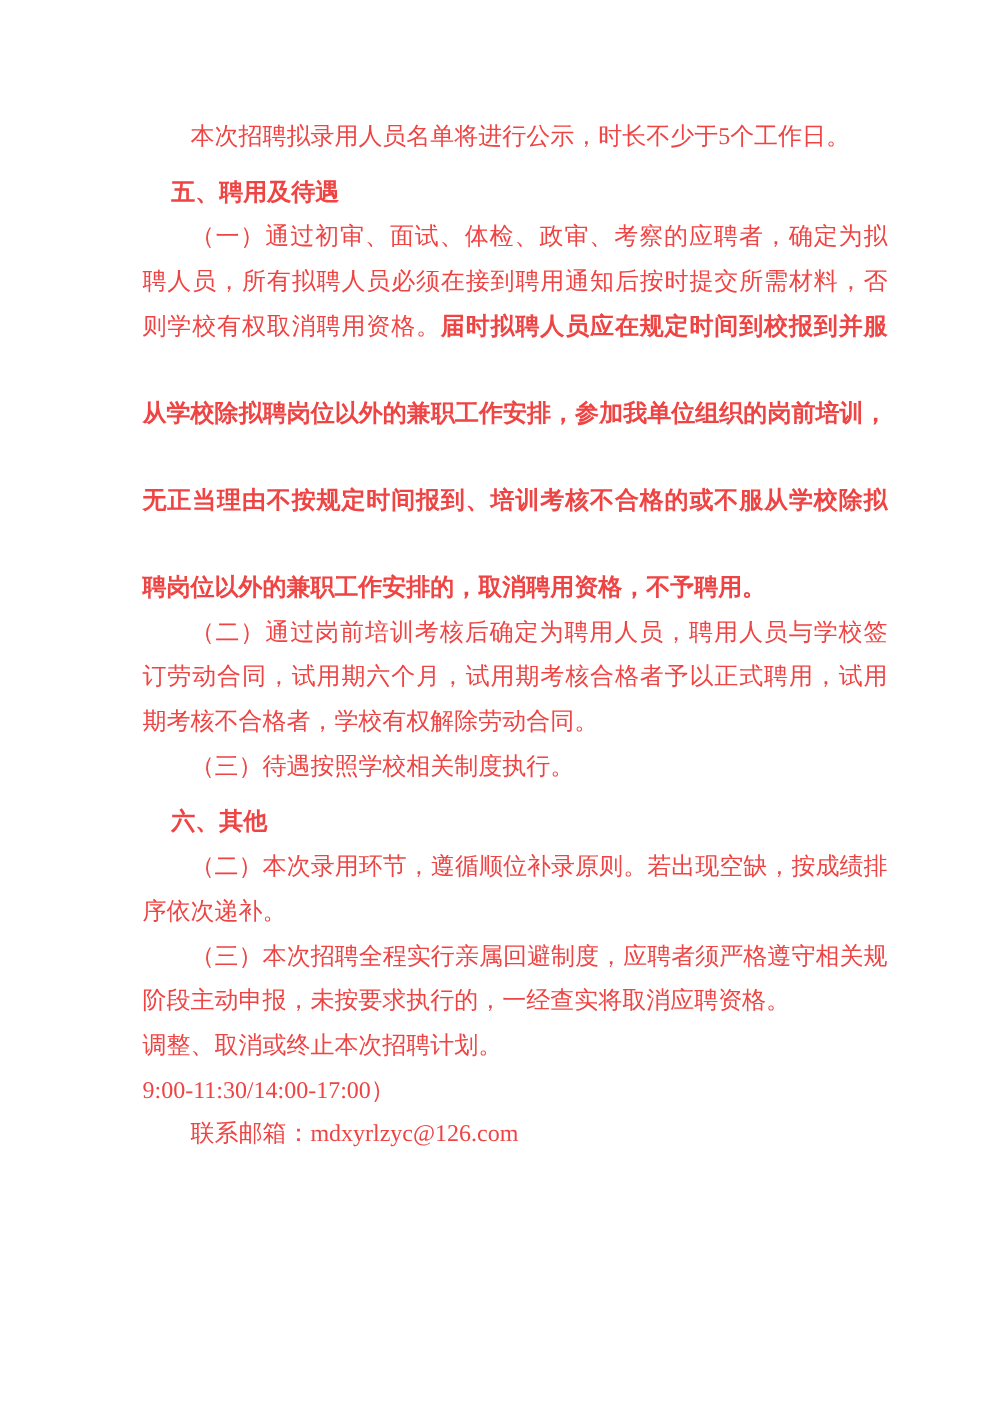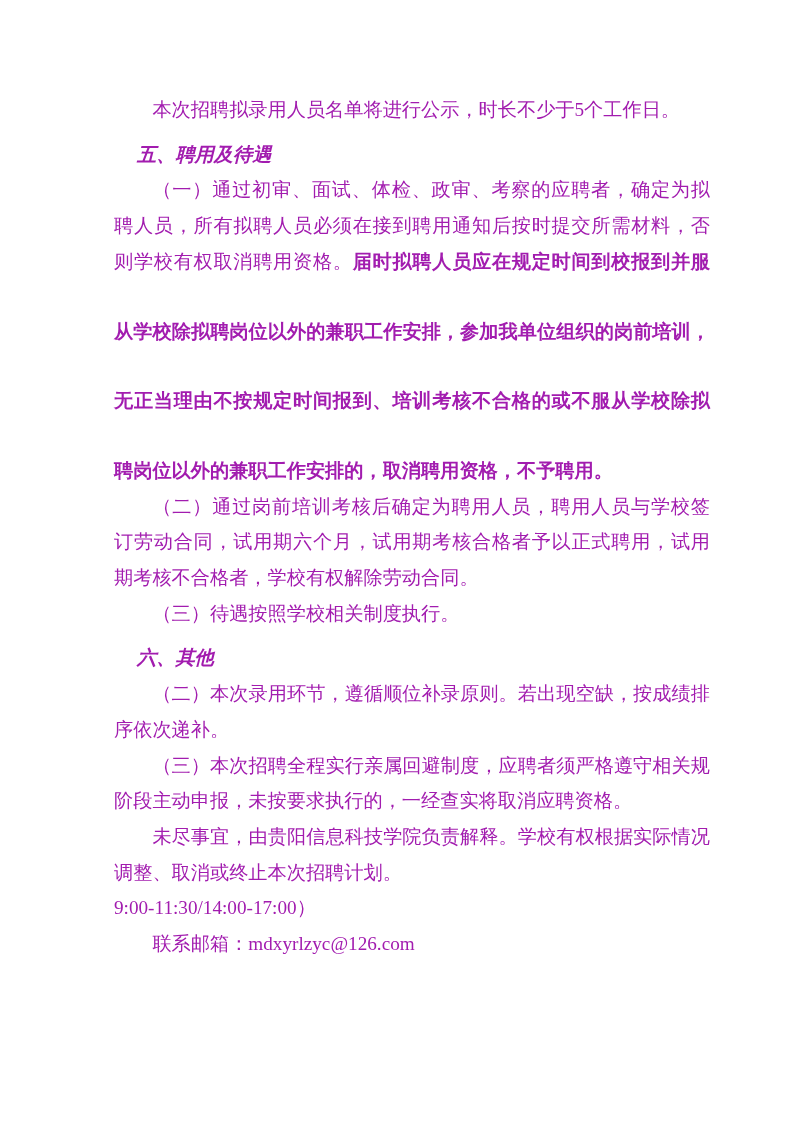--- a/index.html
+++ b/index.html
@@ -10,41 +10,40 @@
   .page {
     position: relative;
     width: 793px;
     height: 1122px;
     box-sizing: border-box;
     background: #ffffff;
     padding: 92px 83px 0 114px;
     font-family: "Liberation Serif", "DejaVu Serif", serif;
     font-size: 19.2px;
     line-height: 35.7px;
-    color: #a21caf;
+    color: #ef4444;
     overflow: hidden;
   }
   .ln {
     white-space: nowrap;
     margin: 0;
   }
   
   .jt {
     text-align: justify;
     text-align-last: justify;
     text-justify: inter-character;
   }
   
   .ind { text-indent: 2em; }
   
   .hd {
     font-weight: bold;
     text-indent: 1.2em;
     margin-top: 9px;
-    font-style: italic;
   }
   .b { font-weight: bold; margin-top: 34px; }
 </style>
 </head>
 <body>
 
 <div class="page">
 
   <div class="ln ind">本次招聘拟录用人员名单将进行公示，时长不少于5个工作日。</div>
 
@@ -65,21 +64,20 @@
 
   <div class="ln hd">六、其他</div>
 
 
   <div class="ln ind jt">（二）本次录用环节，遵循顺位补录原则。若出现空缺，按成绩排</div>
   <div class="ln">序依次递补。</div>
 
   <div class="ln ind jt">（三）本次招聘全程实行亲属回避制度，应聘者须严格遵守相关规</div>
   <div class="ln">阶段主动申报，未按要求执行的，一经查实将取消应聘资格。</div>
 
-  <div class="ln ind jt">未尽事宜，由贵阳信息科技学院负责解释。学校有权根据实际情况</div>
   <div class="ln">调整、取消或终止本次招聘计划。</div>
 
 
   <div class="ln">9:00-11:30/14:00-17:00）</div>
 
   <div class="ln ind">联系邮箱：mdxyrlzyc@126.com</div>
 
 </div>
 
 </body></html>

